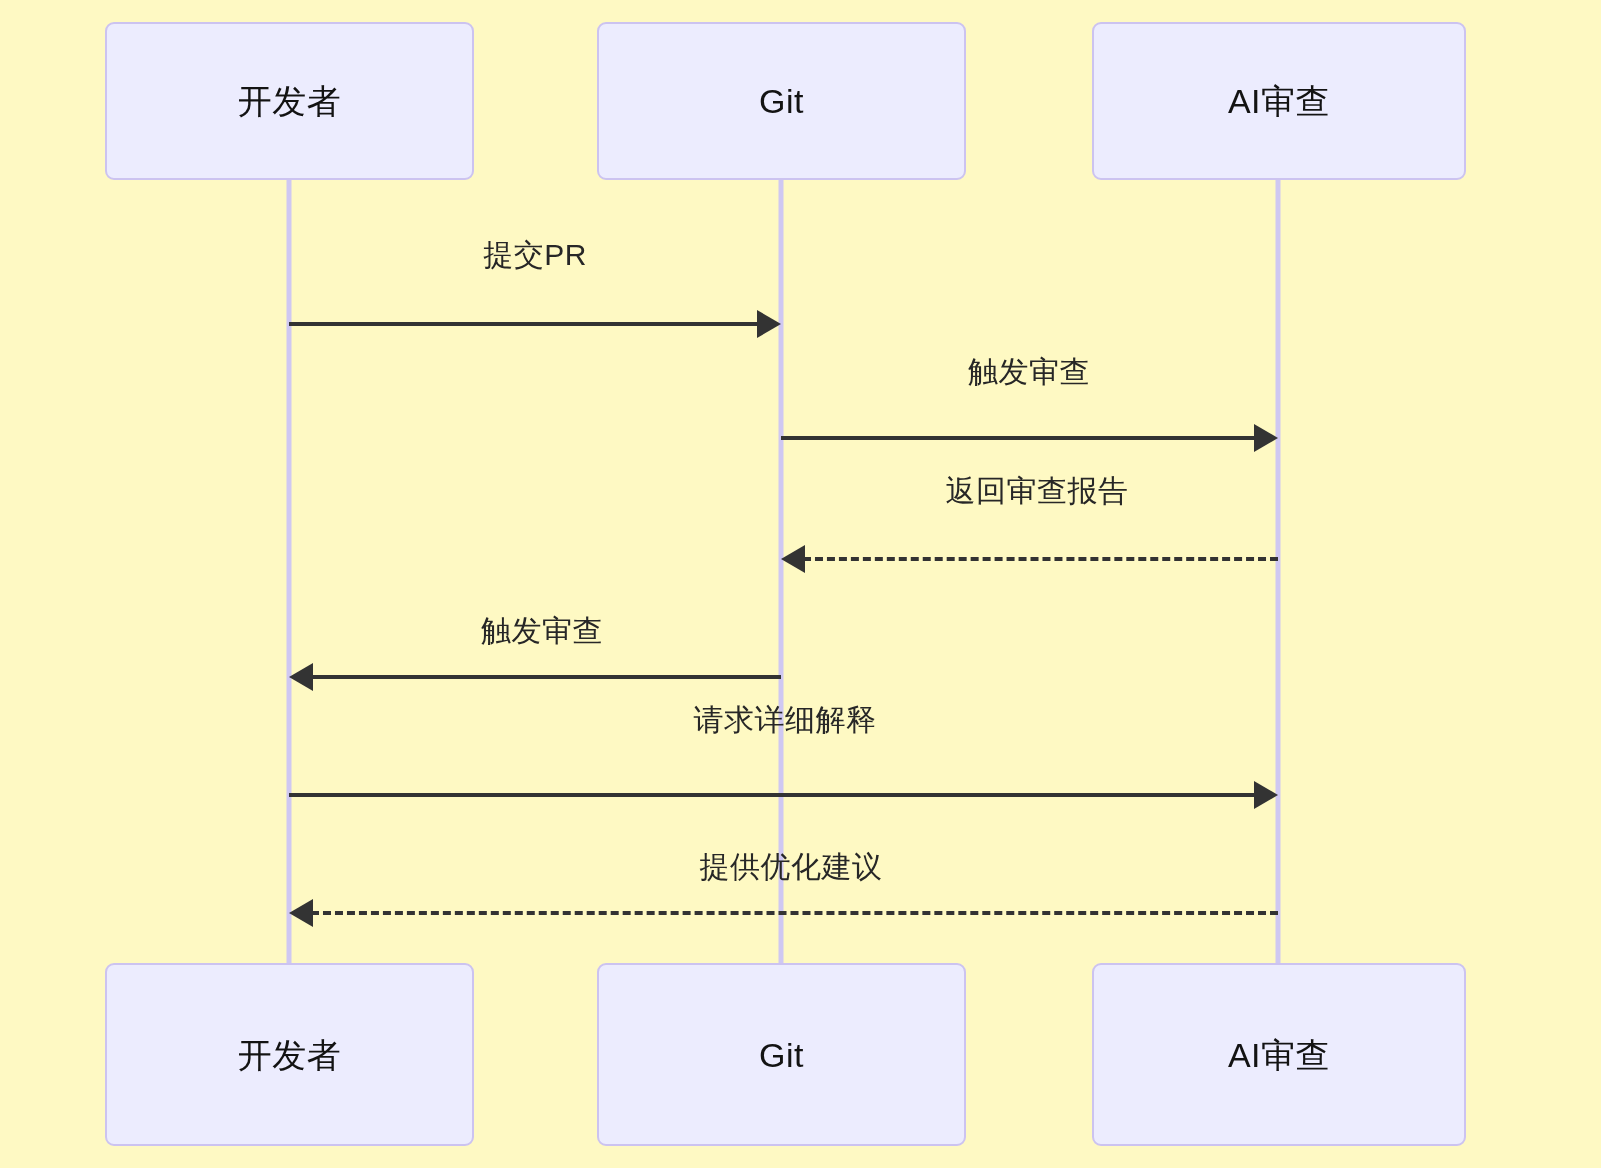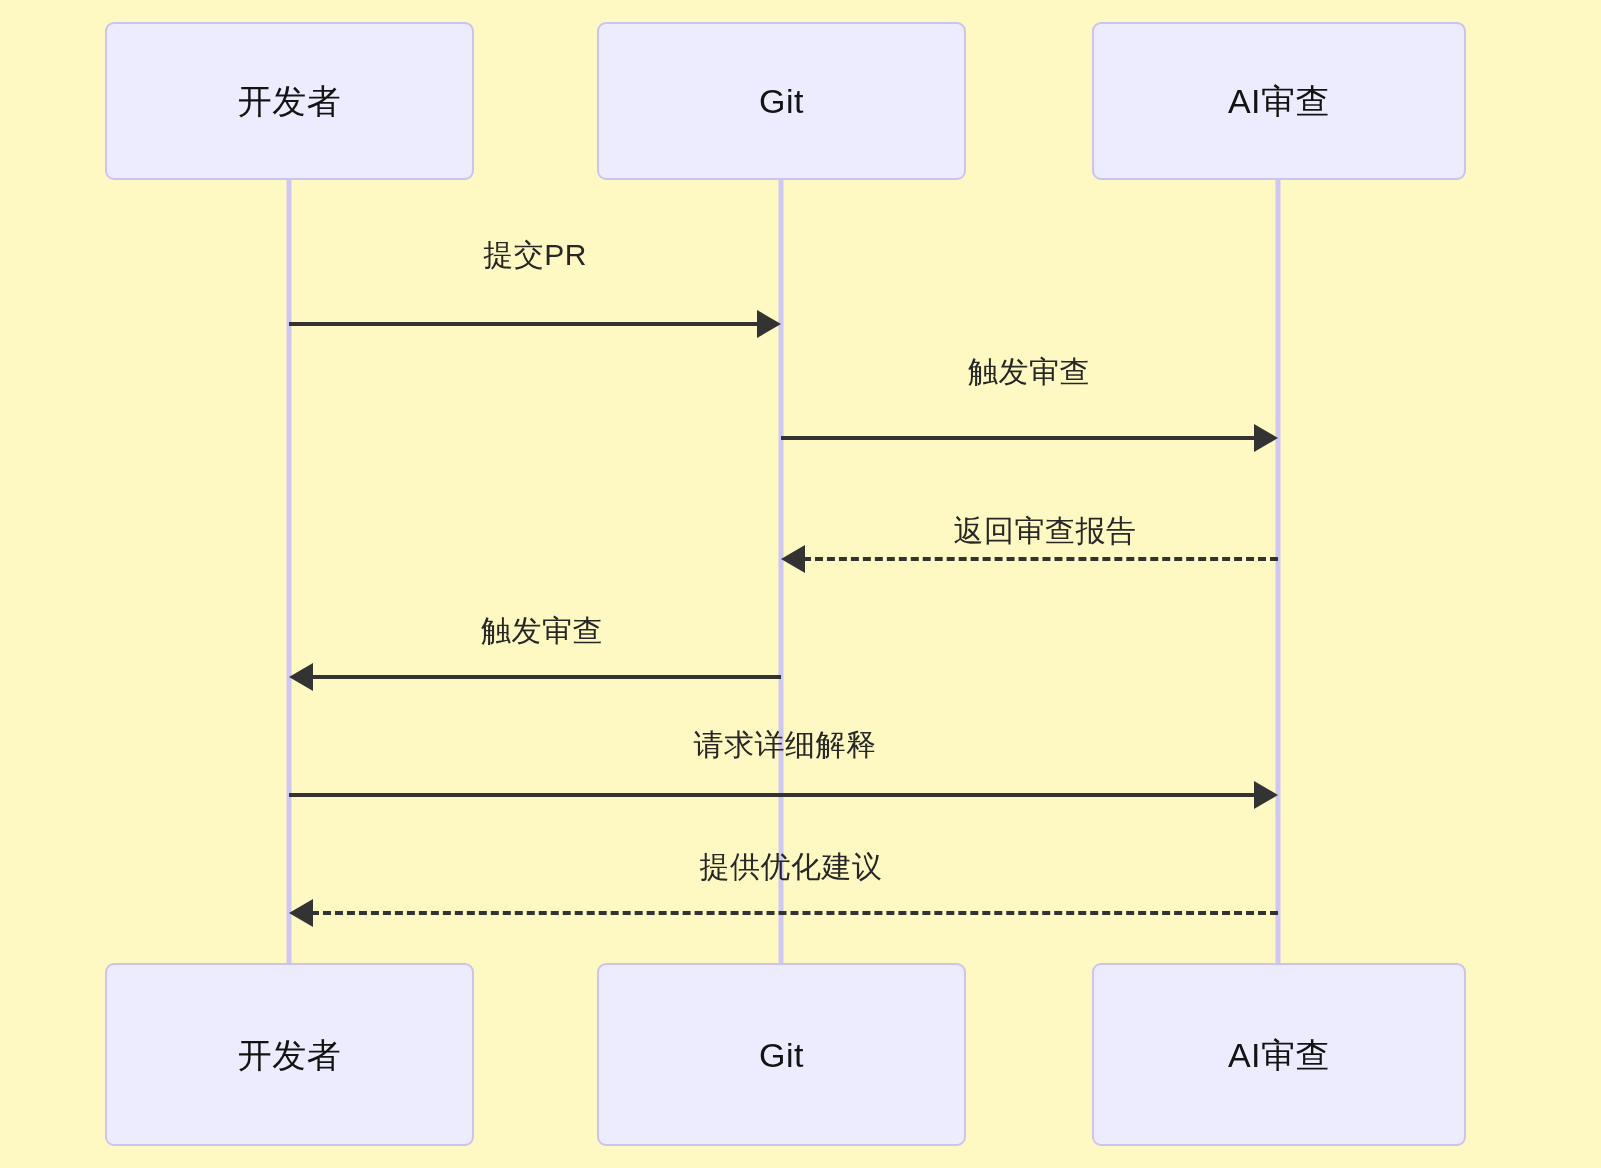--- a/index.html
+++ b/index.html
@@ -93,27 +93,27 @@
 
   <div id="messages-layer">
       <div class="msg-line" style="left: 289px; width: 470px; top: 322px;"></div>
       <div class="arrow-head right" style="top: 310px; left: 757px;"></div>
       <div class="msg-label" style="left: 535px; top: 240px; text-align: center;">提交PR</div>
       <div class="msg-line" style="left: 781px; width: 475px; top: 436px;"></div>
       <div class="arrow-head right" style="top: 424px; left: 1254px;"></div>
       <div class="msg-label" style="left: 1029px; top: 357px;">触发审查</div>
       <div class="msg-line dashed" style="left: 803px; width: 475px; top: 557px;"></div>
       <div class="arrow-head left" style="top: 545px; left: 781px;"></div>
-      <div class="msg-label" style="left: 1037px; top: 516px; margin-left: 8px;">返回审查报告</div>
+      <div class="msg-label" style="left: 1037px; top: 476px;">返回审查报告</div>
       <div class="msg-line" style="left: 311px; width: 470px; top: 675px;"></div>
       <div class="arrow-head left" style="top: 663px; left: 289px;"></div>
       <div class="msg-label" style="left: 542px; top: 616px;">触发审查</div>
       <div class="msg-line" style="left: 289px; width: 967px; top: 793px;"></div>
       <div class="arrow-head right" style="top: 781px; left: 1254px;"></div>
-      <div class="msg-label" style="left: 785px; top: 730px;">请求详细解释</div>
+      <div class="msg-label" style="left: 785px; top: 705px;">请求详细解释</div>
       <div class="msg-line dashed" style="left: 311px; width: 967px; top: 911px;"></div>
       <div class="arrow-head left" style="top: 899px; left: 289px;"></div>
       <div class="msg-label" style="left: 791px; top: 852px;">提供优化建议</div>
     </div>
 
   <div class="actor-box" id="bot-box-0" style="left: 105px; top: 963px; width: 369px; height: 183px;">
     <span class="actor-label">开发者</span>
   </div>
   <div class="actor-box" id="bot-box-1" style="left: 597px; top: 963px; width: 369px; height: 183px;">
     <span class="actor-label">Git</span>

